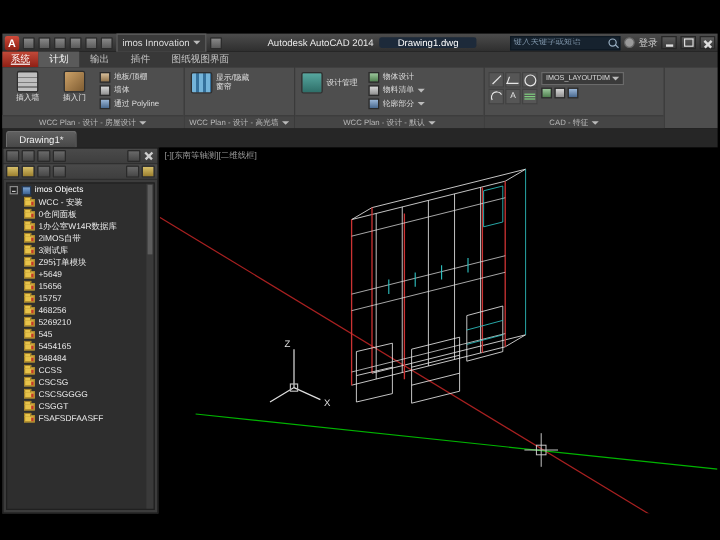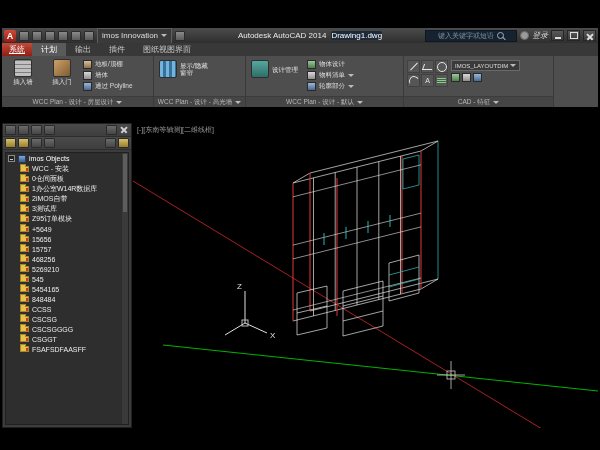--- a/index.html
+++ b/index.html
@@ -16,33 +16,33 @@
     justify-content:center;border-radius:2px;flex:0 0 auto;}
   .tbico{width:10px;height:10px;background:linear-gradient(#8a8a8a,#5a5a5a);
     border:1px solid #2c2c2c;border-radius:1px;flex:0 0 auto;}
   .workspace{display:flex;align-items:center;gap:3px;background:#3a3a3a;
     border:1px solid #5f5f5f;height:16px;padding:0 4px;color:#ddd;white-space:nowrap;}
   .caret{width:0;height:0;border-left:3px solid transparent;border-right:3px solid transparent;
     border-top:3px solid #bbb;display:inline-block;}
   .titletext{position:absolute;left:0;right:0;top:0;height:15px;display:flex;
     align-items:center;justify-content:center;gap:5px;pointer-events:none;
     color:#e8e8e8;font-size:8px;white-space:nowrap;margin-left:20px;}
-  .titletext .docname{color:#fff;background:#1d2a3a;padding:0 0;border-radius:2px;}
+  .titletext .docname{color:#fff;background:#1d2a3a;padding:0 15px;border-radius:2px;}
   .tb-right{margin-left:auto;display:flex;align-items:center;gap:3px;z-index:2;}
   .searchbox{display:flex;align-items:center;background:#16222e;border:1px solid #0d1822;
-    height:12px;width:92px;padding:0 12px;gap:2px;}
+    height:12px;width:92px;padding:0 2px;gap:2px;}
   .searchbox input{flex:1;background:transparent;border:0;outline:0;color:#cfe0ee;
     font-size:7px;font-family:inherit;min-width:0;}
   .searchbox input::placeholder{color:#7d93a8;}
   .magicon{width:7px;height:7px;border:1px solid #9ab0c4;border-radius:50%;position:relative;flex:0 0 auto;}
   .magicon::after{content:"";position:absolute;width:4px;height:1px;background:#9ab0c4;
     right:-3px;bottom:-1px;transform:rotate(45deg);}
   .usericon{width:9px;height:9px;border-radius:50%;background:#9a9a9a;
     border:1px solid #666;flex:0 0 auto;}
-  .signin{color:#cfcfcf;white-space:nowrap;font-style:italic;}
+  .signin{color:#cfcfcf;white-space:nowrap;}
   .winbtn{width:13px;height:11px;display:flex;align-items:center;justify-content:center;
     background:linear-gradient(#5a5a5a,#3a3a3a);border:1px solid #262626;position:relative;}
   .wb-min::after{content:"";width:6px;height:2px;background:#ddd;margin-top:4px;}
   .wb-max::after{content:"";width:6px;height:5px;border:1px solid #ddd;}
   .wb-close::before,.wb-close::after{content:"";position:absolute;width:8px;height:1.5px;
     background:#ddd;left:2px;top:4.5px;}
   .wb-close::before{transform:rotate(45deg);}
   .wb-close::after{transform:rotate(-45deg);}
 
   
@@ -281,20 +281,23 @@
       </div>
       <div class="rcaption">
         <span>CAD - 特征</span>
         <span class="caret"></span>
       </div>
     </div>
 
     <div style="flex:1;"></div>
   </div>
 
+  <div class="doctabs">
+    <div class="doctab">Drawing1*</div>
+  </div>
 
   <div class="palette">
     <div class="prow">
       <div class="pbtn"></div>
       <div class="pbtn"></div>
       <div class="pbtn"></div>
       <div class="pbtn"></div>
       <div class="pright">
         <div class="pbtn"></div>
         <div class="closeicon"></div>

